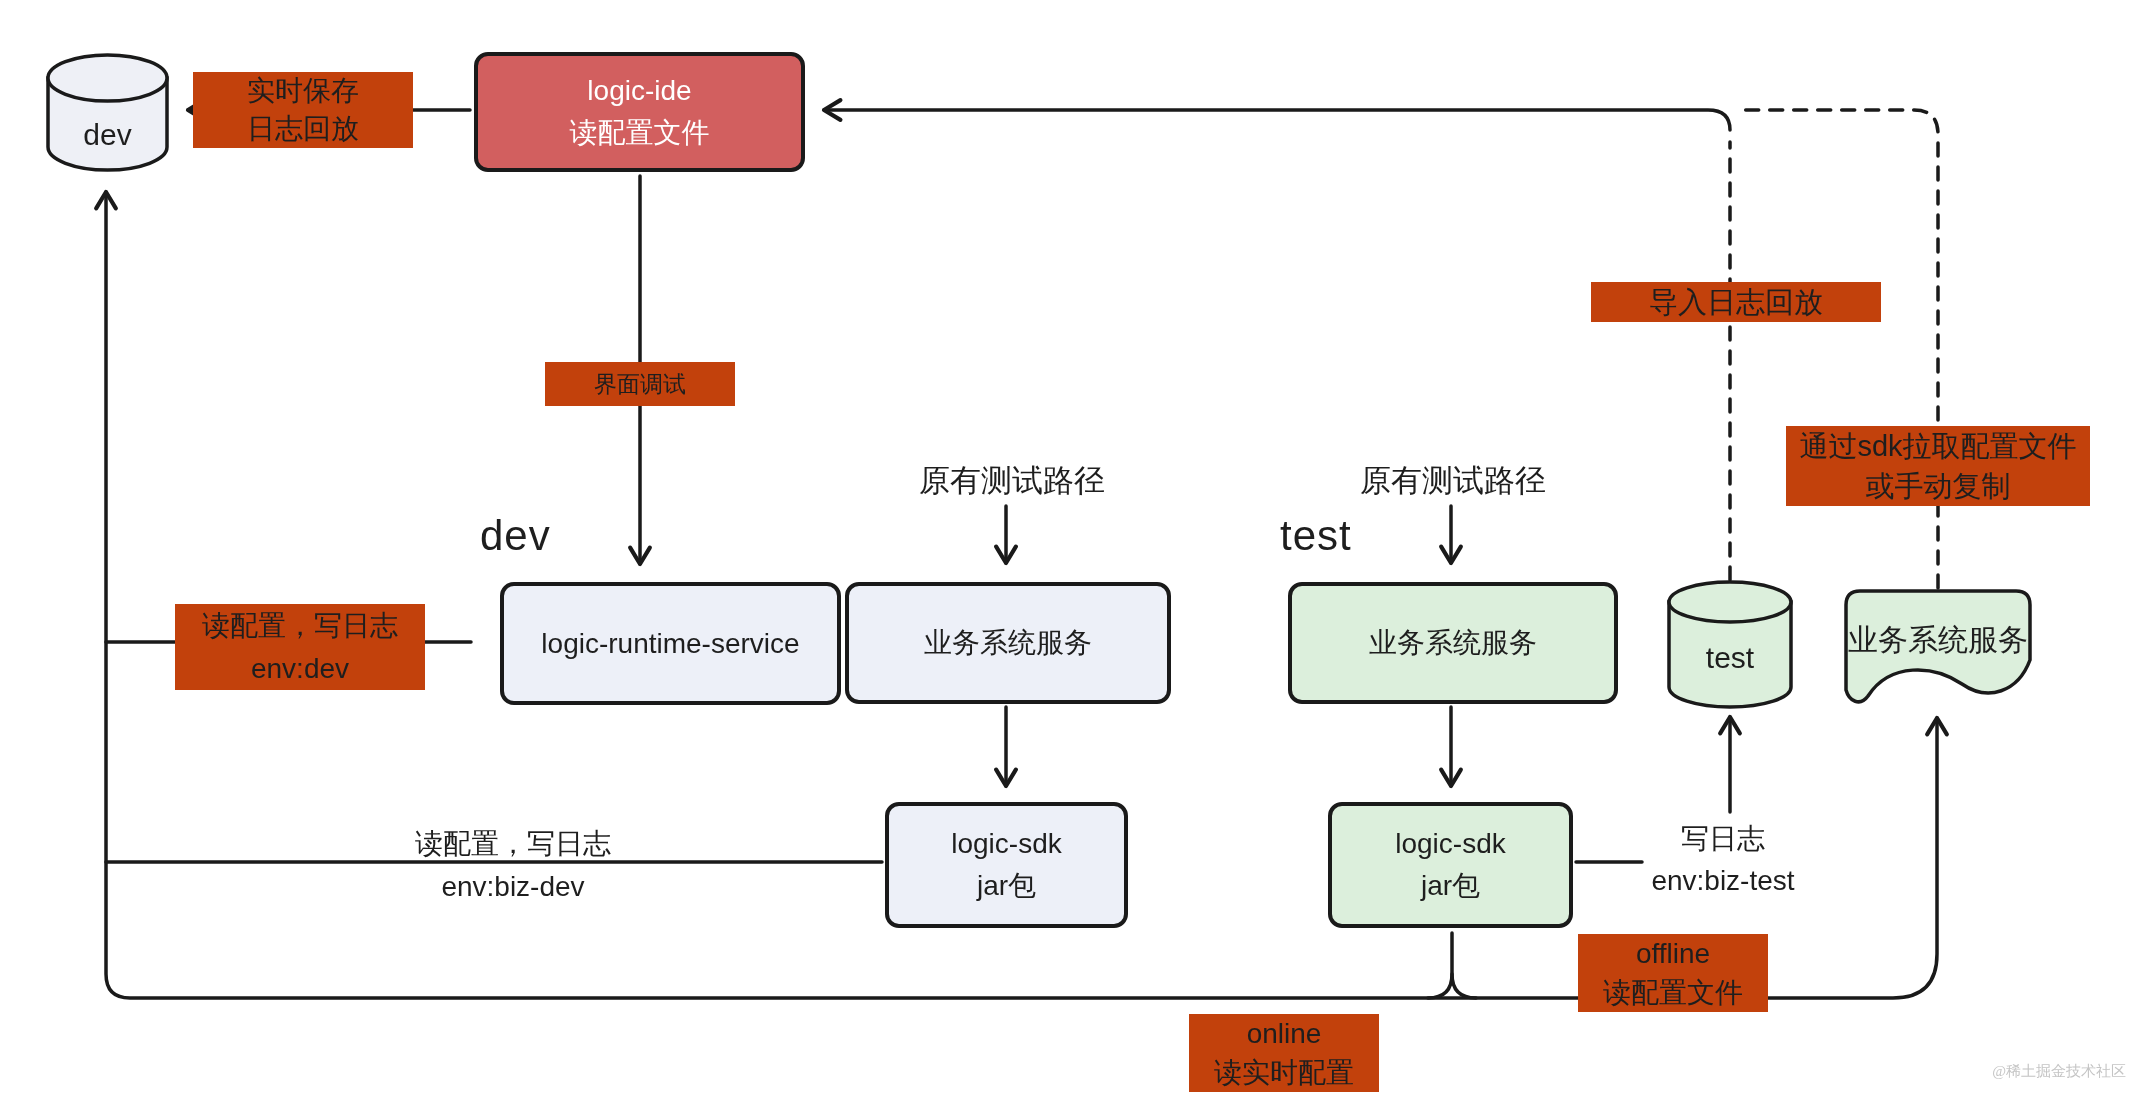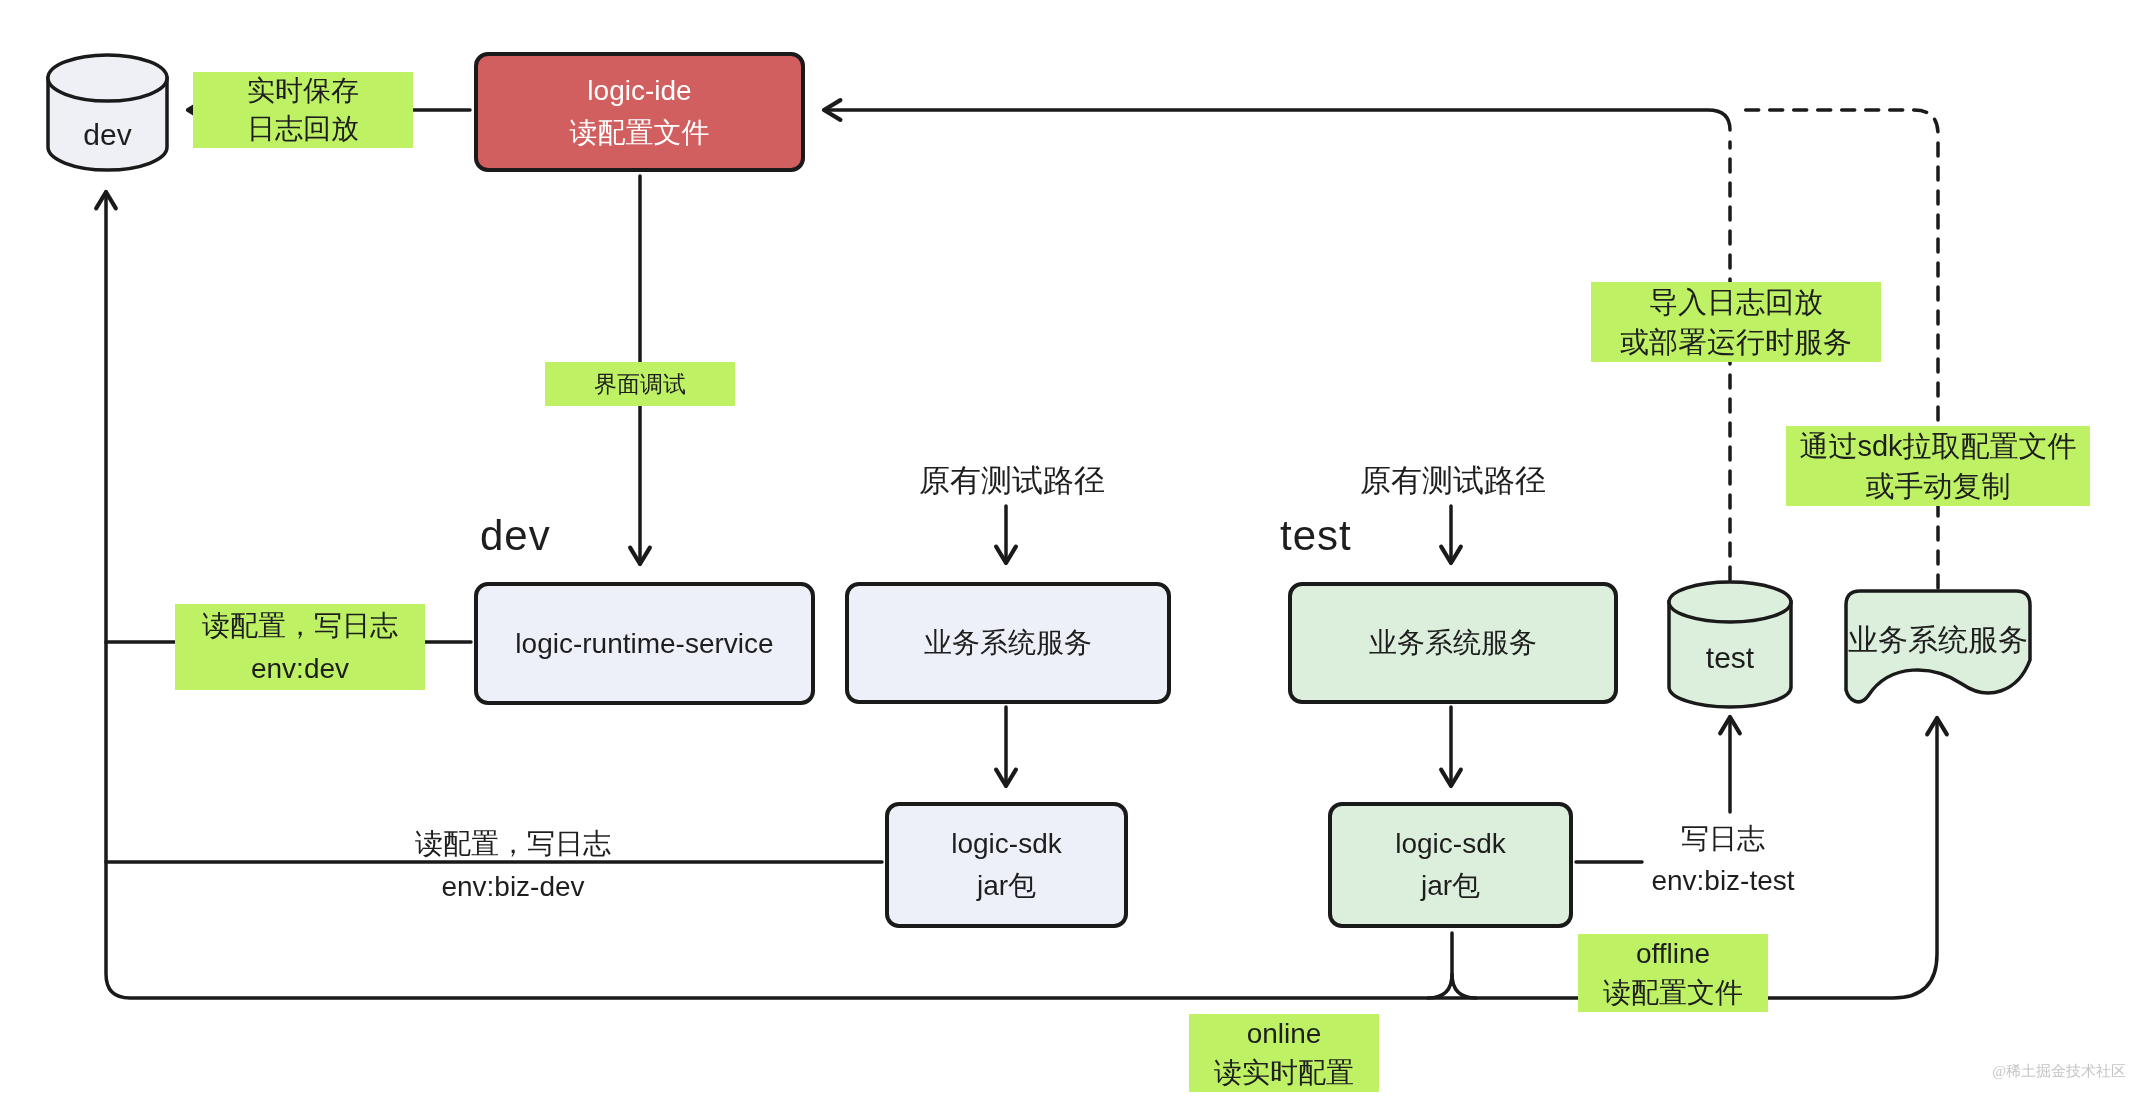--- a/index.html
+++ b/index.html
@@ -41,21 +41,21 @@
   .box.lav{background:var(--lavender);}
   .box.grn{background:var(--green);}
   .box.red{background:var(--red);color:#ffffff;}
 
   .lbl{
     position:absolute;z-index:3;
     text-align:center;
     font-size:28px;line-height:42px;
     white-space:nowrap;
   }
-  .lbl.bgw{background:#bef264;}
+  .lbl.bgw{background:#c2410c;}
   .node-text{
     position:absolute;z-index:2;
     text-align:center;font-size:30px;
   }
   .big{
     position:absolute;z-index:3;
     font-size:42px;font-weight:500;letter-spacing:1px;
   }
   .watermark{
     position:absolute;z-index:3;
@@ -116,21 +116,21 @@
 
     <path class="shape-stroke fill-green" d="M 1846,690 L 1846,605 Q 1846,591 1860,591 L 2016,591 Q 2030,591 2030,605 L 2030,660
              C 2018,692 1988,702 1962,684 C 1934,665 1890,662 1868,696 C 1860,707 1849,701 1846,690 Z"></path>
   </svg>
 
   <div class="box red" style="left:474px;top:52px;width:331px;height:120px;">
     <div>logic-ide</div>
     <div>读配置文件</div>
   </div>
 
-  <div class="box lav" style="left:474px;top:582px;width:341px;height:123px;">
+  <div class="box lav" style="left:500px;top:582px;width:341px;height:123px;">
     <div>logic-runtime-service</div>
   </div>
 
   <div class="box lav" style="left:845px;top:582px;width:326px;height:122px;">
     <div>业务系统服务</div>
   </div>
 
   <div class="box grn" style="left:1288px;top:582px;width:330px;height:122px;">
     <div>业务系统服务</div>
   </div>
@@ -157,21 +157,20 @@
     <div>日志回放</div>
   </div>
 
   <div class="lbl bgw" style="left:545px;top:362px;width:190px;height:44px;font-size:23px;line-height:44px;">界面调试</div>
 
   <div class="lbl" style="left:852px;top:460px;width:320px;font-size:31px;">原有测试路径</div>
   <div class="lbl" style="left:1293px;top:460px;width:320px;font-size:31px;">原有测试路径</div>
 
   <div class="lbl bgw" style="left:1591px;top:282px;width:290px;font-size:29px;line-height:40px;">
     <div>导入日志回放</div>
-    <div>或部署运行时服务</div>
   </div>
 
   <div class="lbl bgw" style="left:1786px;top:426px;width:304px;font-size:29px;line-height:40px;">
     <div>通过sdk拉取配置文件</div>
     <div>或手动复制</div>
   </div>
 
   <div class="lbl bgw" style="left:175px;top:604px;width:250px;line-height:43px;">
     <div>读配置，写日志</div>
     <div>env:dev</div>

